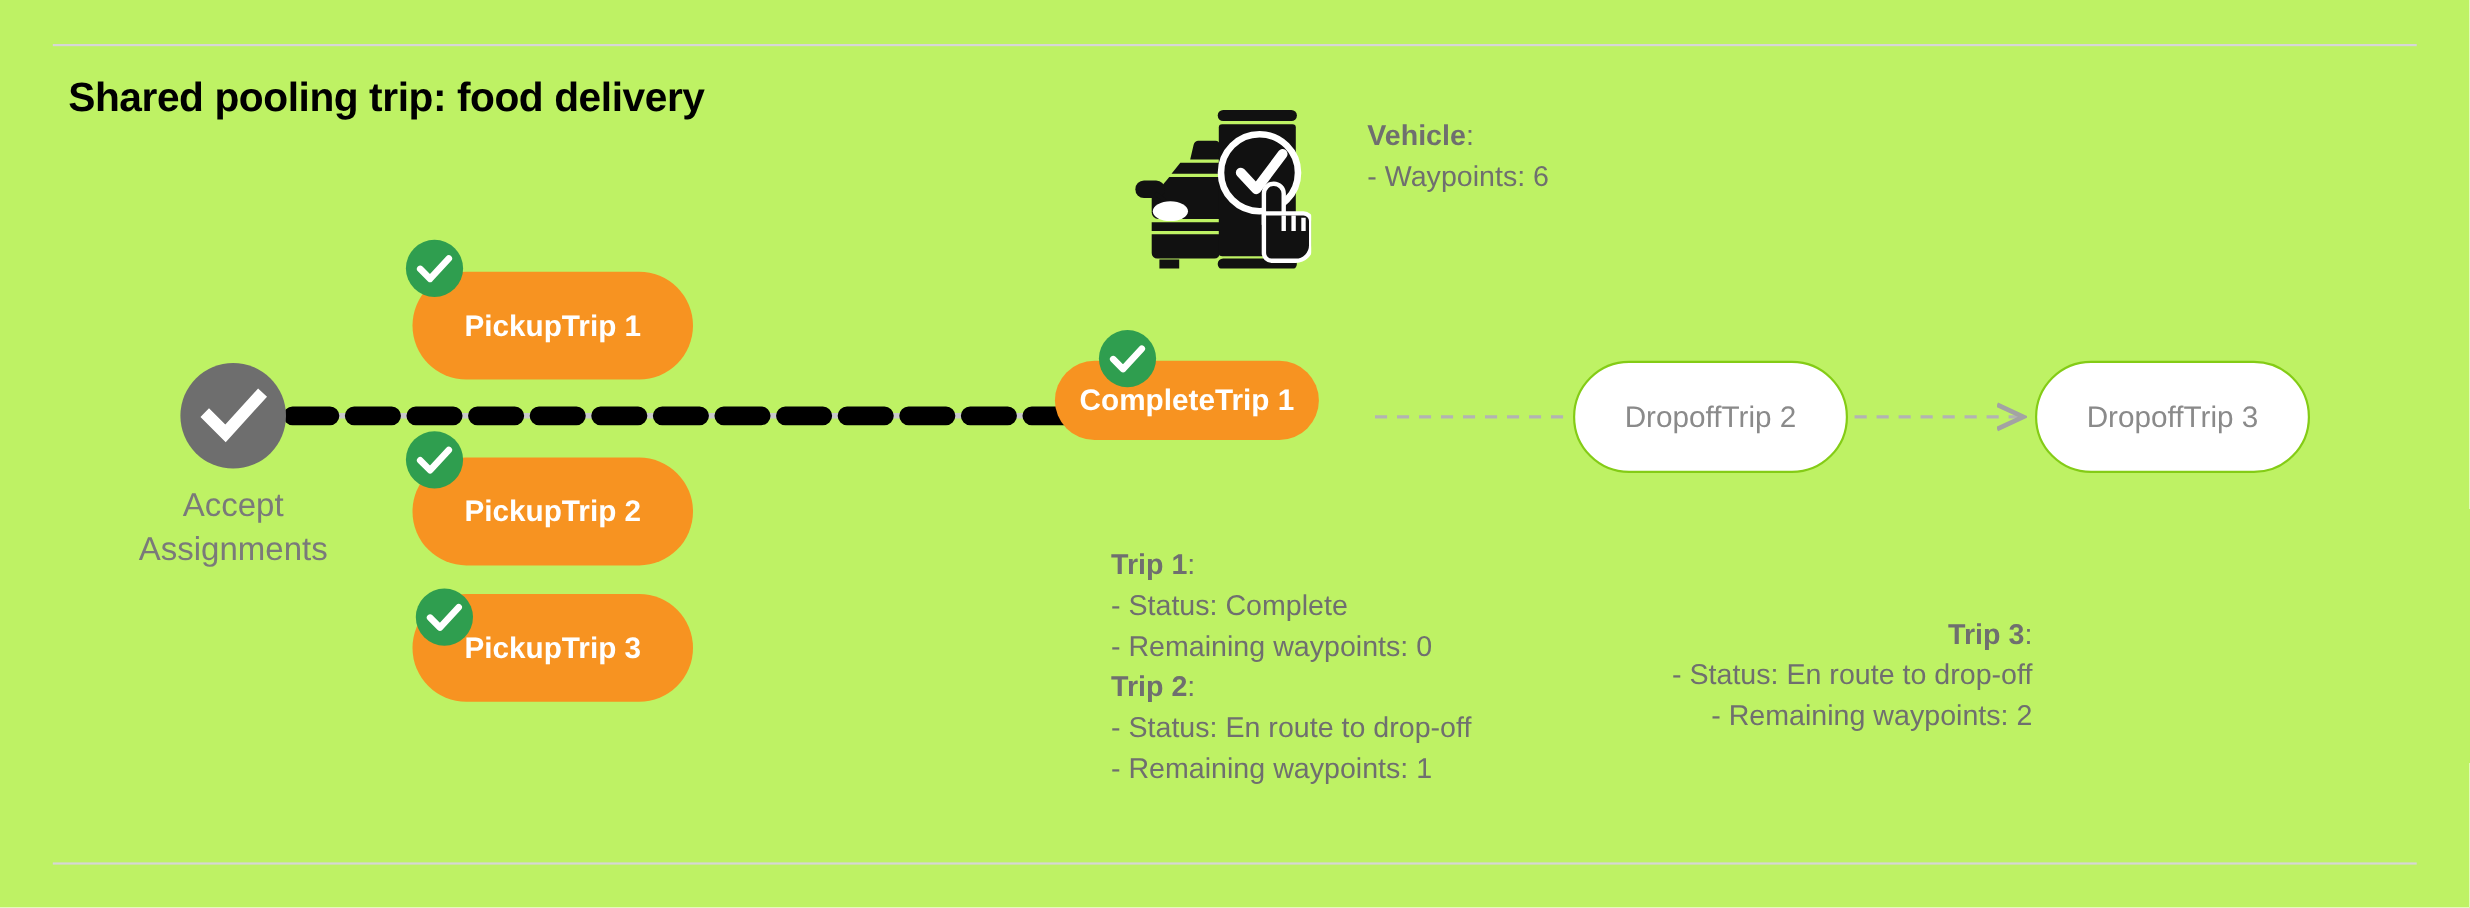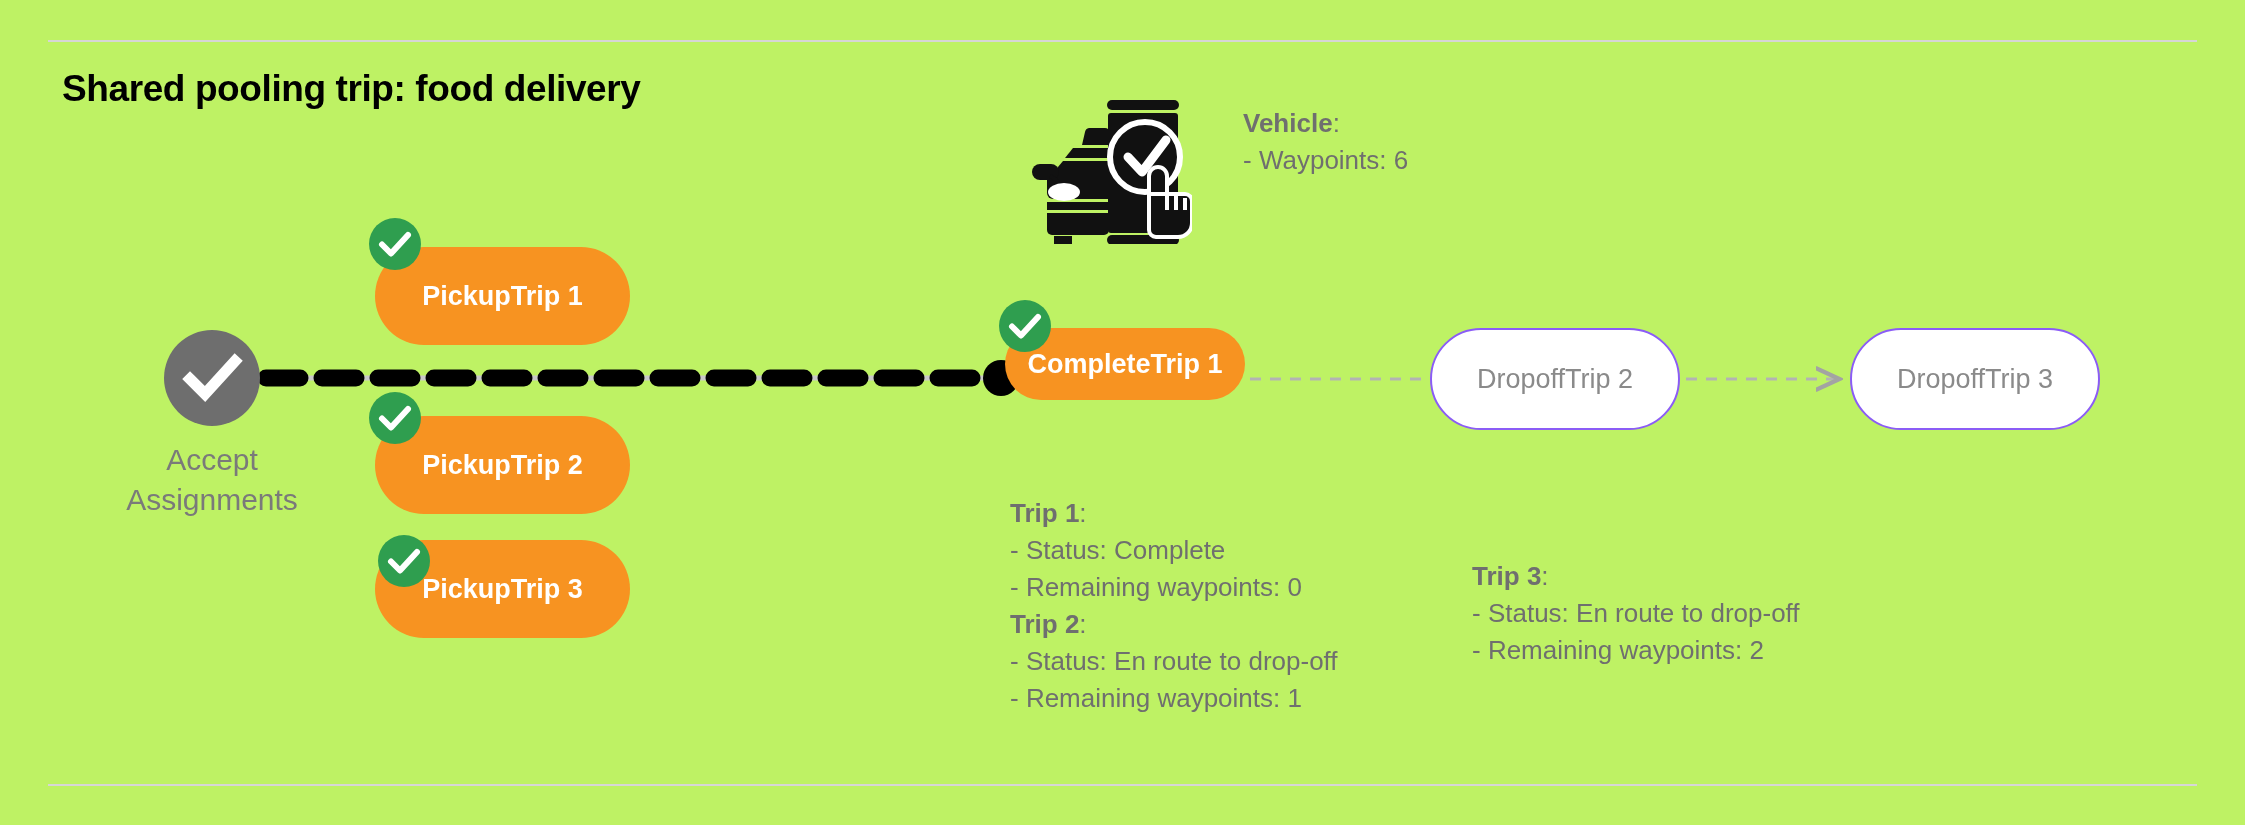--- a/index.html
+++ b/index.html
@@ -85,31 +85,31 @@
   }
   .pill-orange {
     background: #F79321;
     color: #ffffff;
     font-size: 27px;
     font-weight: bold;
     line-height: 1.34;
   }
   .pill-outline {
     background: #ffffff;
-    border: 2px solid #8b5cf6;
+    border: 2px solid #84cc16;
     color: #8a8a8a;
     font-size: 27px;
     line-height: 1.34;
   }
   .pill .l1, .pill .l2 { display: block; white-space: nowrap; }
 
   #pill-pickup-1 { left: 375px; top: 247px;  width: 255px; height: 98px; }
   #pill-pickup-2 { left: 375px; top: 416px;  width: 255px; height: 98px; }
   #pill-pickup-3 { left: 375px; top: 540px;  width: 255px; height: 98px; }
-  #pill-complete-1 { left: 1005px; top: 328px; width: 240px; height: 72px; }
+  #pill-complete-1 { left: 959px; top: 328px; width: 240px; height: 72px; }
   #pill-dropoff-2 { left: 1430px; top: 328px; width: 250px; height: 102px; }
   #pill-dropoff-3 { left: 1850px; top: 328px; width: 250px; height: 102px; }
 
   
   .check-badge {
     position: absolute;
     width: 52px;
     height: 52px;
     border-radius: 50%;
     background: #2F9E4F;
@@ -144,21 +144,21 @@
   
   .trip-block {
     position: absolute;
     font-size: 26px;
     line-height: 1.42;
     color: #6f6f6f;
     white-space: nowrap;
   }
   .trip-block .lead { font-weight: bold; }
   #trip-block-left  { left: 1010px; top: 495px; }
-  #trip-block-right { left: 1472px; top: 558px; }
+  #trip-block-right { left: 1520px; top: 558px; text-align: right; }
 </style>
 </head>
 <body>
 
 <div id="canvas">
 
   <div class="divider" id="divider-top"></div>
   <div class="divider" id="divider-bottom"></div>
 
   <div id="page-title">Shared pooling trip: food delivery</div>

